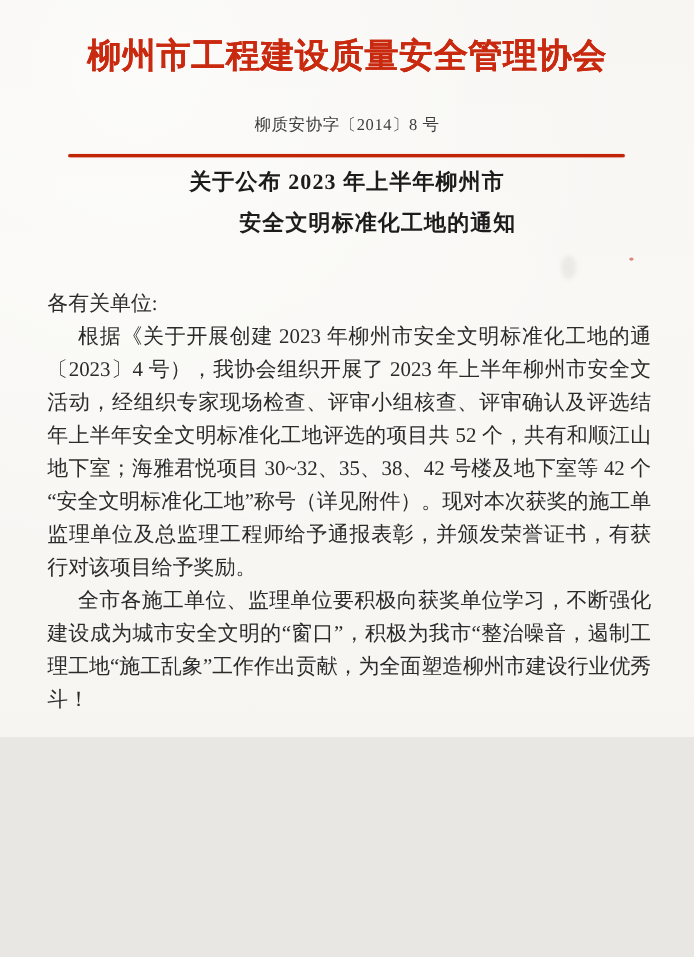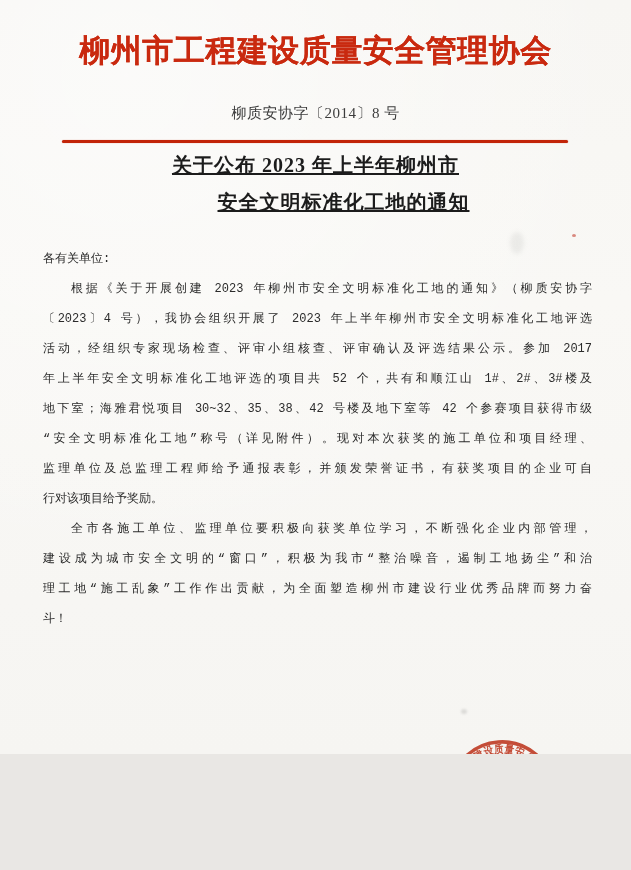--- a/index.html
+++ b/index.html
@@ -2,21 +2,21 @@
 <html><head>
 <meta charset="utf-8">
 <style>
   html,body { margin:0; padding:0; }
   body {
     width:631px; height:870px;
     font-family:"Liberation Serif", serif;
     background:#e9e7e4;
   }
   .page {
-    position:relative; width:631px; height:754px; overflow:hidden;
+    position:relative; width:631px; height:670px; overflow:hidden;
     background:#f8f7f4;
     background-image:
       radial-gradient(circle at 20% 10%, rgba(255,255,255,.5), rgba(255,255,255,0) 60%),
       linear-gradient(180deg, #f7f6f3 0%, #f9f8f5 40%, #f6f5f2 100%);
   }
   .org-title {
     position:absolute; top:31px; left:0; width:631px;
     text-align:center; font-size:31px; font-weight:bold;
     color:#c9290f; letter-spacing:0.5px; line-height:40px;
     text-shadow:0 0 .4px #c9290f;
@@ -25,27 +25,27 @@
     position:absolute; top:104px; left:0; width:631px;
     text-align:center; font-size:15px; color:#3c3c3c; letter-spacing:0.5px;
   }
   .red-rule {
     position:absolute; top:140px; left:62px; width:506px; height:3px;
     background:#c22408; border-radius:2px;
     box-shadow:0 0 1px rgba(194,36,8,.6);
   }
   .doc-title {
     position:absolute; left:0; width:631px; text-align:center;
-    font-size:20px; font-weight:bold; color:#1c1c1c; letter-spacing:1px;text-decoration:underline;
+    font-size:20px; font-weight:bold; color:#1c1c1c; letter-spacing:1px;
   }
   .doc-title.l1 { top:152px; }
   .doc-title.l2 { top:189px;padding-left:28px; }
   .body-block {
-    position:absolute; top:244px; left:43px; width:549px;
-    font-size:12px; color:#2b2b2b; line-height:30px;font-family:Liberation Mono, monospace;
+    position:absolute; top:262px; left:43px; width:549px;
+    font-size:19px; color:#2b2b2b; line-height:30px;
   }
   .bline {
     height:30px; overflow:hidden;
     text-align:justify; text-align-last:justify;
   }
   .bline.short { text-align-last:left; }
   .bline.indent { text-indent:28px; }
   .attachment {
     position:absolute; top:692px; left:43px; width:549px;
     font-size:14.8px; color:#2b2b2b; line-height:30px;

